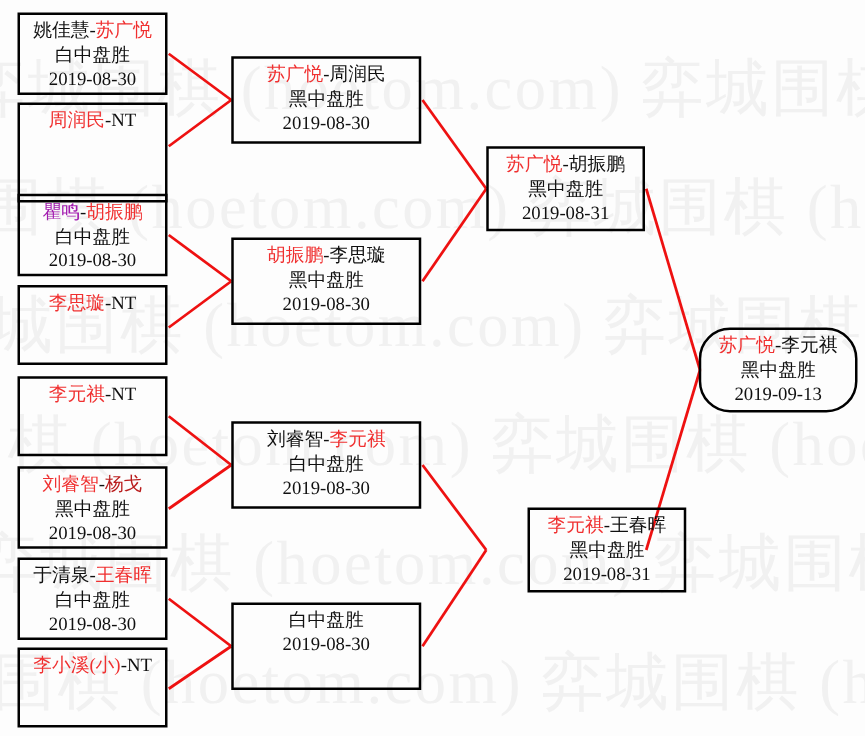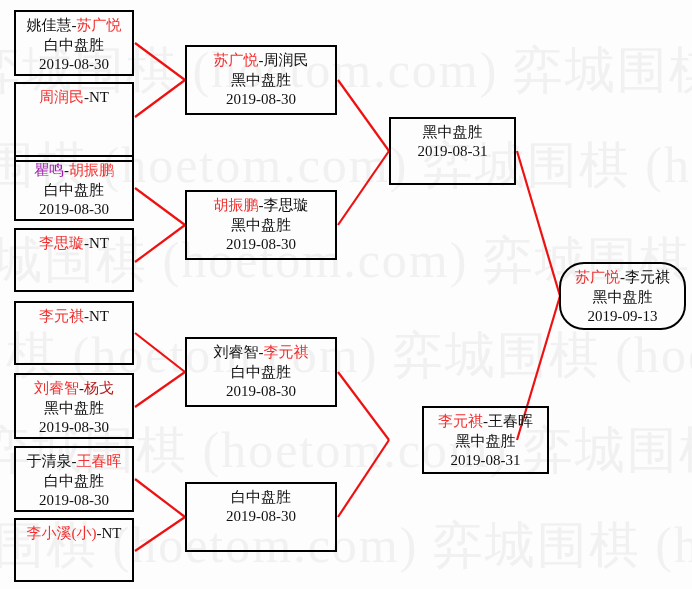--- a/index.html
+++ b/index.html
@@ -161,20 +161,21 @@
       <div class="match-box" style="left: 185px; top: 337px; width: 152px; height: 70px; border-color: rgb(0, 0, 0);">
         <span class="match-line players"><span class="seg-plain" style="color: rgb(16, 16, 16);">刘睿智</span><span class="seg-dash" style="color: rgb(16, 16, 16);">-</span><span class="seg-win" style="color: rgb(240, 48, 48);">李元祺</span></span>
         <span class="match-line" style="color: rgb(16, 16, 16);">白中盘胜</span>
         <span class="match-line" style="color: rgb(16, 16, 16);">2019-08-30</span>
       </div>
       <div class="match-box" style="left: 185px; top: 482px; width: 152px; height: 70px; border-color: rgb(0, 0, 0);">
         <span class="match-line" style="color: rgb(16, 16, 16);">白中盘胜</span>
         <span class="match-line" style="color: rgb(16, 16, 16);">2019-08-30</span>
       </div>
       <div class="match-box" style="left: 389px; top: 117px; width: 127px; height: 68px; border-color: rgb(0, 0, 0);">
+        <span class="match-line players"><span class="seg-win" style="color: rgb(240, 48, 48);">苏广悦</span><span class="seg-dash" style="color: rgb(16, 16, 16);">-</span><span class="seg-plain" style="color: rgb(16, 16, 16);">胡振鹏</span></span>
         <span class="match-line" style="color: rgb(16, 16, 16);">黑中盘胜</span>
         <span class="match-line" style="color: rgb(16, 16, 16);">2019-08-31</span>
       </div>
       <div class="match-box" style="left: 389px; top: 406px; width: 127px; height: 68px; border-color: rgb(0, 0, 0); margin-left: 33px;">
         <span class="match-line players"><span class="seg-win" style="color: rgb(240, 48, 48);">李元祺</span><span class="seg-dash" style="color: rgb(16, 16, 16);">-</span><span class="seg-plain" style="color: rgb(16, 16, 16);">王春晖</span></span>
         <span class="match-line" style="color: rgb(16, 16, 16);">黑中盘胜</span>
         <span class="match-line" style="color: rgb(16, 16, 16);">2019-08-31</span>
       </div>
       <div class="match-box" style="left: 559px; top: 262px; width: 127px; height: 68px; border-color: rgb(0, 0, 0); border-radius: 25px;">
         <span class="match-line players"><span class="seg-win" style="color: rgb(240, 48, 48);">苏广悦</span><span class="seg-dash" style="color: rgb(16, 16, 16);">-</span><span class="seg-plain" style="color: rgb(16, 16, 16);">李元祺</span></span>

